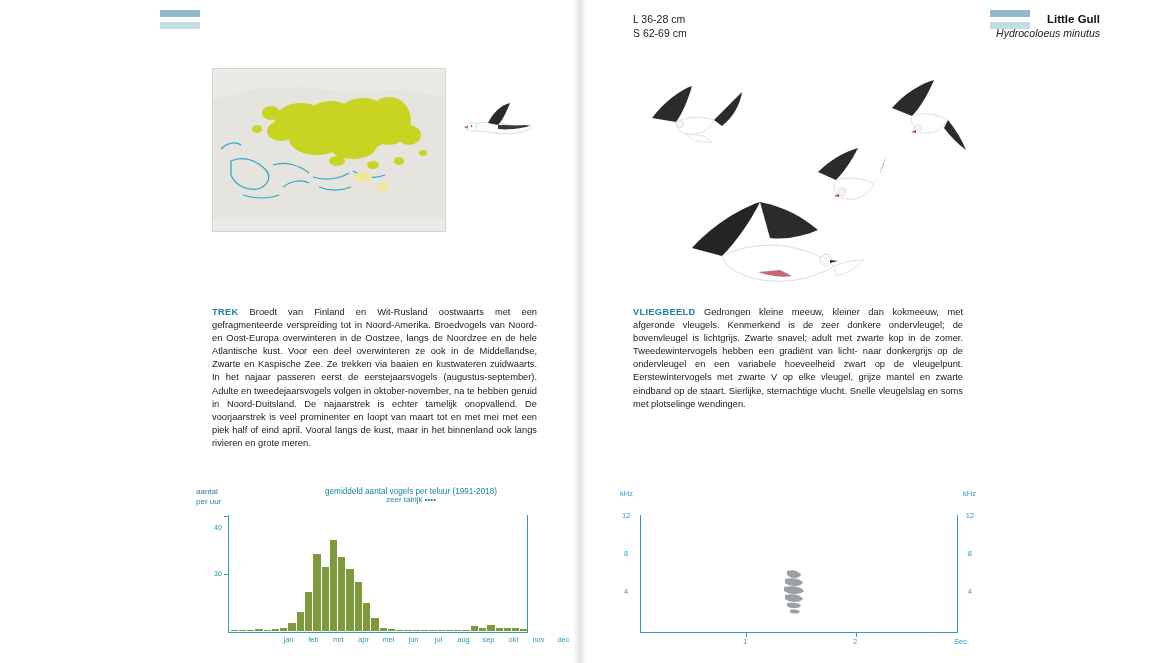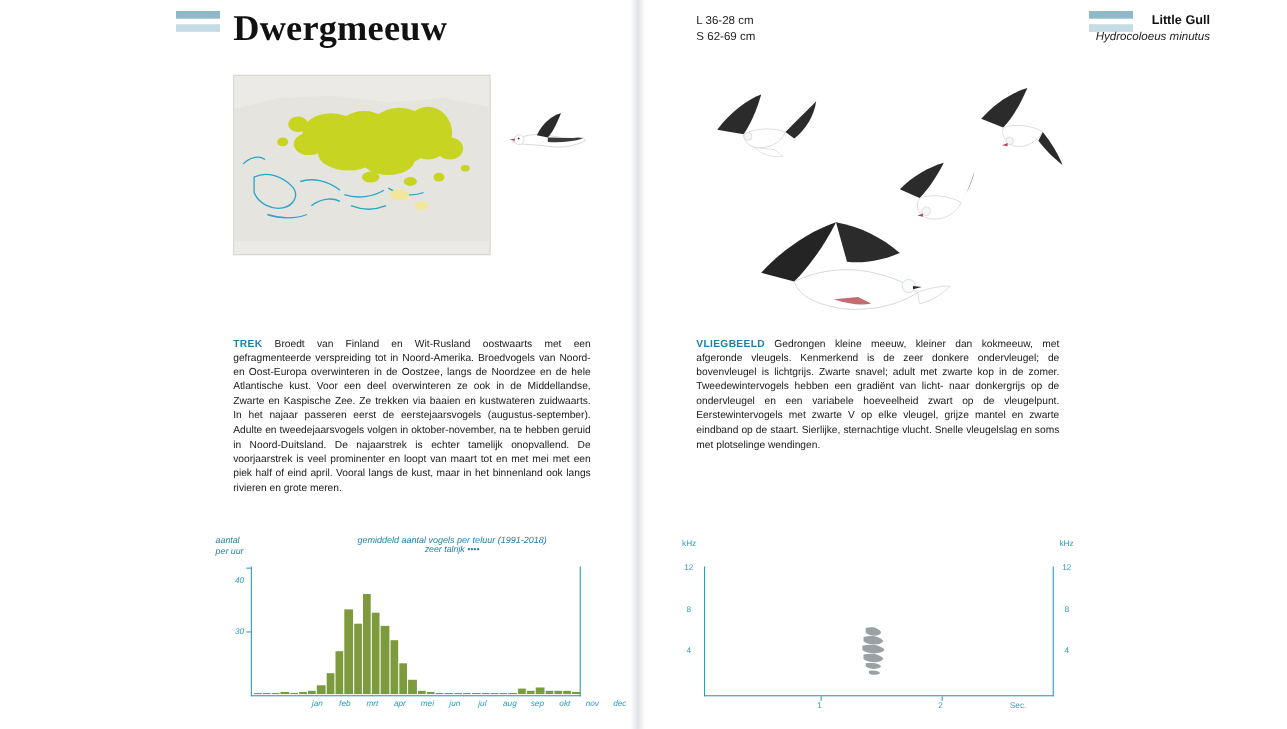--- a/index.html
+++ b/index.html
@@ -147,21 +147,20 @@
   .para { margin: 0 0 11px 0; }
   .it { font-style: italic; color: #1f7fa8; }
 
   
   .chart {
     position: absolute;
     left: 196px;
     top: 487px;
     width: 345px;
     height: 170px;
-    font-style: italic;
   }
   .chart-title {
     position: absolute;
     left: 100px;
     top: 0px;
     width: 230px;
     text-align: center;
     font-size: 8.2px;
     color: #1f7fa8;
   }
@@ -282,37 +281,37 @@
   }
   .sono-xt {
     position: absolute;
     font-size: 7.5px;
     color: #2a9dc4;
   }
   .sec-label {
     position: absolute;
     font-size: 7.5px;
     color: #2a9dc4;
+    margin-left: 36px;
   }
   .tickmark {
     position: absolute;
     background: #2a9dc4;
   }
 </style>
 </head>
 <body>
 
 <div class="page page-left">
 
   <div class="bar-stack" style="left:160px; top:10px;">
     <div class="bar dark"></div>
     <div class="bar light"></div>
   </div>
 
-  <div class="title">Dwergmeeuw</div>
 
   <div class="map">
     <svg width="232" height="162" viewBox="0 0 232 162">
       <rect x="0" y="0" width="232" height="162" fill="#eceae6"></rect>
 
       <path d="M0,30 L40,20 L90,18 L140,24 L190,20 L232,28 L232,150 L0,150 Z" fill="#e6e4df"></path>
 
       <g fill="#c8d422">
         <ellipse cx="88" cy="52" rx="26" ry="18"></ellipse>
         <ellipse cx="118" cy="46" rx="22" ry="14"></ellipse>

